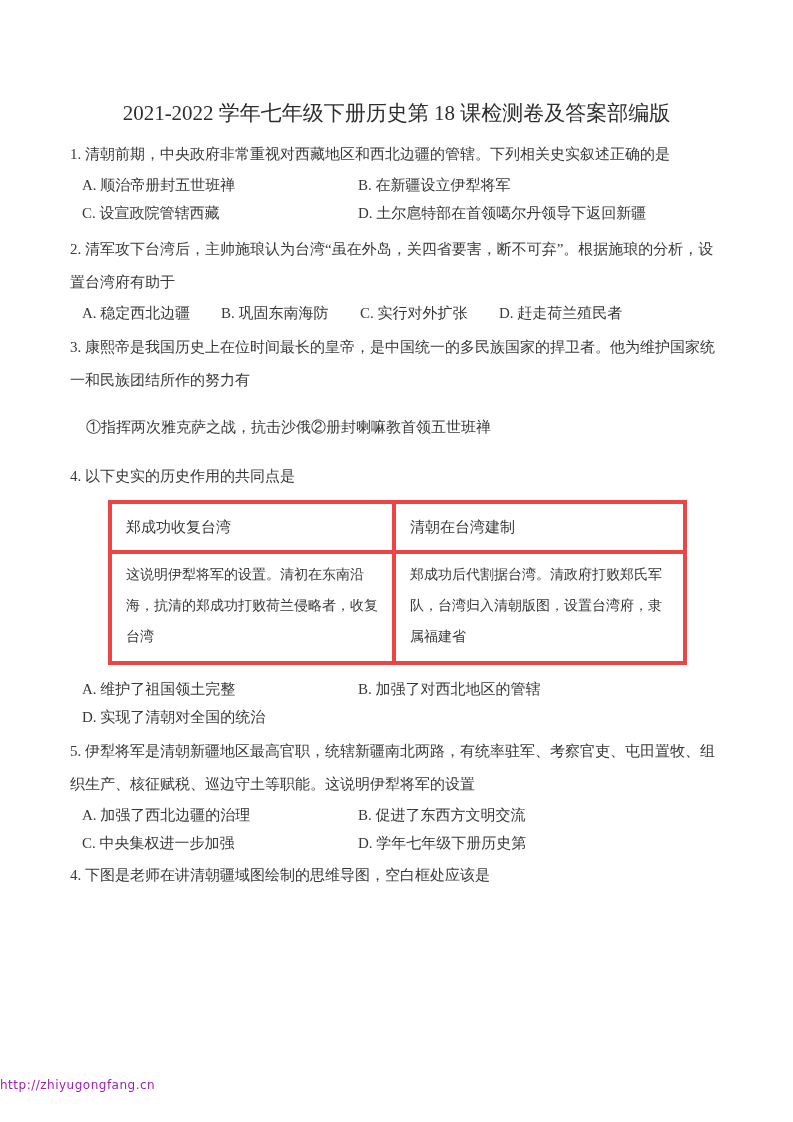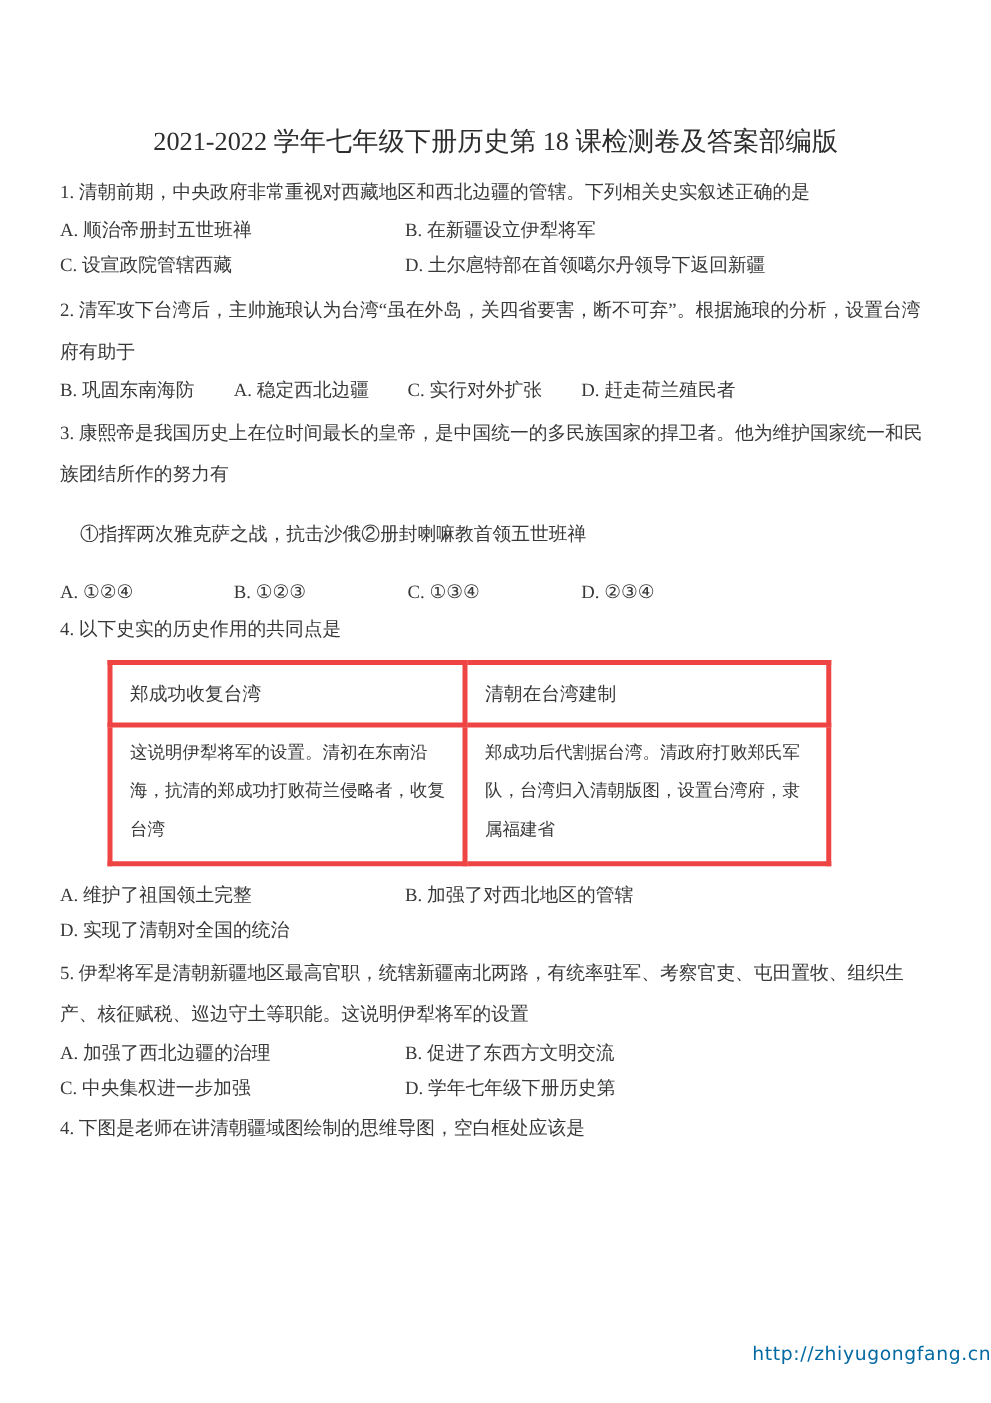--- a/index.html
+++ b/index.html
@@ -6,21 +6,21 @@
   .page {
     position: relative;
     width: 793px;
     height: 1122px;
     margin: 0 auto;
     background: #ffffff;
     font-family: "Liberation Serif", "DejaVu Serif", serif;
     color: #383838;
     overflow: hidden;
   }
-  .content { padding: 0 48px; }
+  .content { padding: 0 70px; }
 
   .title {
     margin: 0;
     padding-top: 98px;
     font-size: 21px;
     line-height: 30px;
     font-weight: 500;
     text-align: center;
     color: #2d2d2d;
   }
@@ -45,21 +45,21 @@
     font-family: Liberation Mono, monospace;
   }
 
   .opts {
     display: grid;
     font-size: 15px;
     line-height: 28px;
   }
   .opts.two-col { grid-template-columns: 276px auto; }
   .opts.four-col { grid-template-columns: 139px 139px 139px auto; }
-  .opts .opt { white-space: nowrap; }
+  .opts .opt { white-space: nowrap; margin-left: 12px; }
   .q4 .opts { margin-top: 5px; }
 
   table.cmp-table {
     border-collapse: collapse;
     table-layout: fixed;
     width: 575px;
     margin: 7px 0 10px 38px;
   }
   .cmp-table th, .cmp-table td {
     border: 4px solid #ef4444;
@@ -79,24 +79,24 @@
     height: 62px;
   }
   .cmp-table col.c1 { width: 284px; }
   .cmp-table col.c2 { width: 291px; }
 
   .footer {
     position: absolute;
     left: 0;
     bottom: 30px;
     width: 100%;
-    text-align: right;
+    text-align: left;
     font-family: "DejaVu Sans", "Liberation Sans", sans-serif;
-    font-size: 15px;
-    color: #0369a1;
+    font-size: 12px;
+    color: #a21caf;
     letter-spacing: 0.5px;
   }
 </style>
 </head>
 <body>
 
 <div class="page">
   <div class="content">
 
     <h1 class="title">2021-2022 学年七年级下册历史第 18 课检测卷及答案部编版</h1>
@@ -107,36 +107,30 @@
         <span class="opt">A. 顺治帝册封五世班禅</span>
         <span class="opt">B. 在新疆设立伊犁将军</span>
         <span class="opt">C. 设宣政院管辖西藏</span>
         <span class="opt">D. 土尔扈特部在首领噶尔丹领导下返回新疆</span>
       </div>
     </section>
 
     <section class="q q2">
       <p class="stem">2. 清军攻下台湾后，主帅施琅认为台湾“虽在外岛，关四省要害，断不可弃”。根据施琅的分析，设置台湾府有助于</p>
       <div class="opts four-col">
+        <span class="opt">A. 稳定西北边疆</span>
         <span class="opt">B. 巩固东南海防</span>
-        <span class="opt">A. 稳定西北边疆</span>
         <span class="opt">C. 实行对外扩张</span>
         <span class="opt">D. 赶走荷兰殖民者</span>
       </div>
     </section>
 
     <section class="q q3">
       <p class="stem">3. 康熙帝是我国历史上在位时间最长的皇帝，是中国统一的多民族国家的捍卫者。他为维护国家统一和民族团结所作的努力有</p>
       <p class="sub-item">①指挥两次雅克萨之战，抗击沙俄②册封喇嘛教首领五世班禅</p>
-      <div class="opts four-col">
-        <span class="opt">A. ①②④</span>
-        <span class="opt">B. ①②③</span>
-        <span class="opt">C. ①③④</span>
-        <span class="opt">D. ②③④</span>
-      </div>
     </section>
 
     <section class="q q4">
       <p class="stem">4. 以下史实的历史作用的共同点是</p>
       <table class="cmp-table">
         <colgroup>
             <col class="c1">
             <col class="c2">
           </colgroup>
         <thead>

